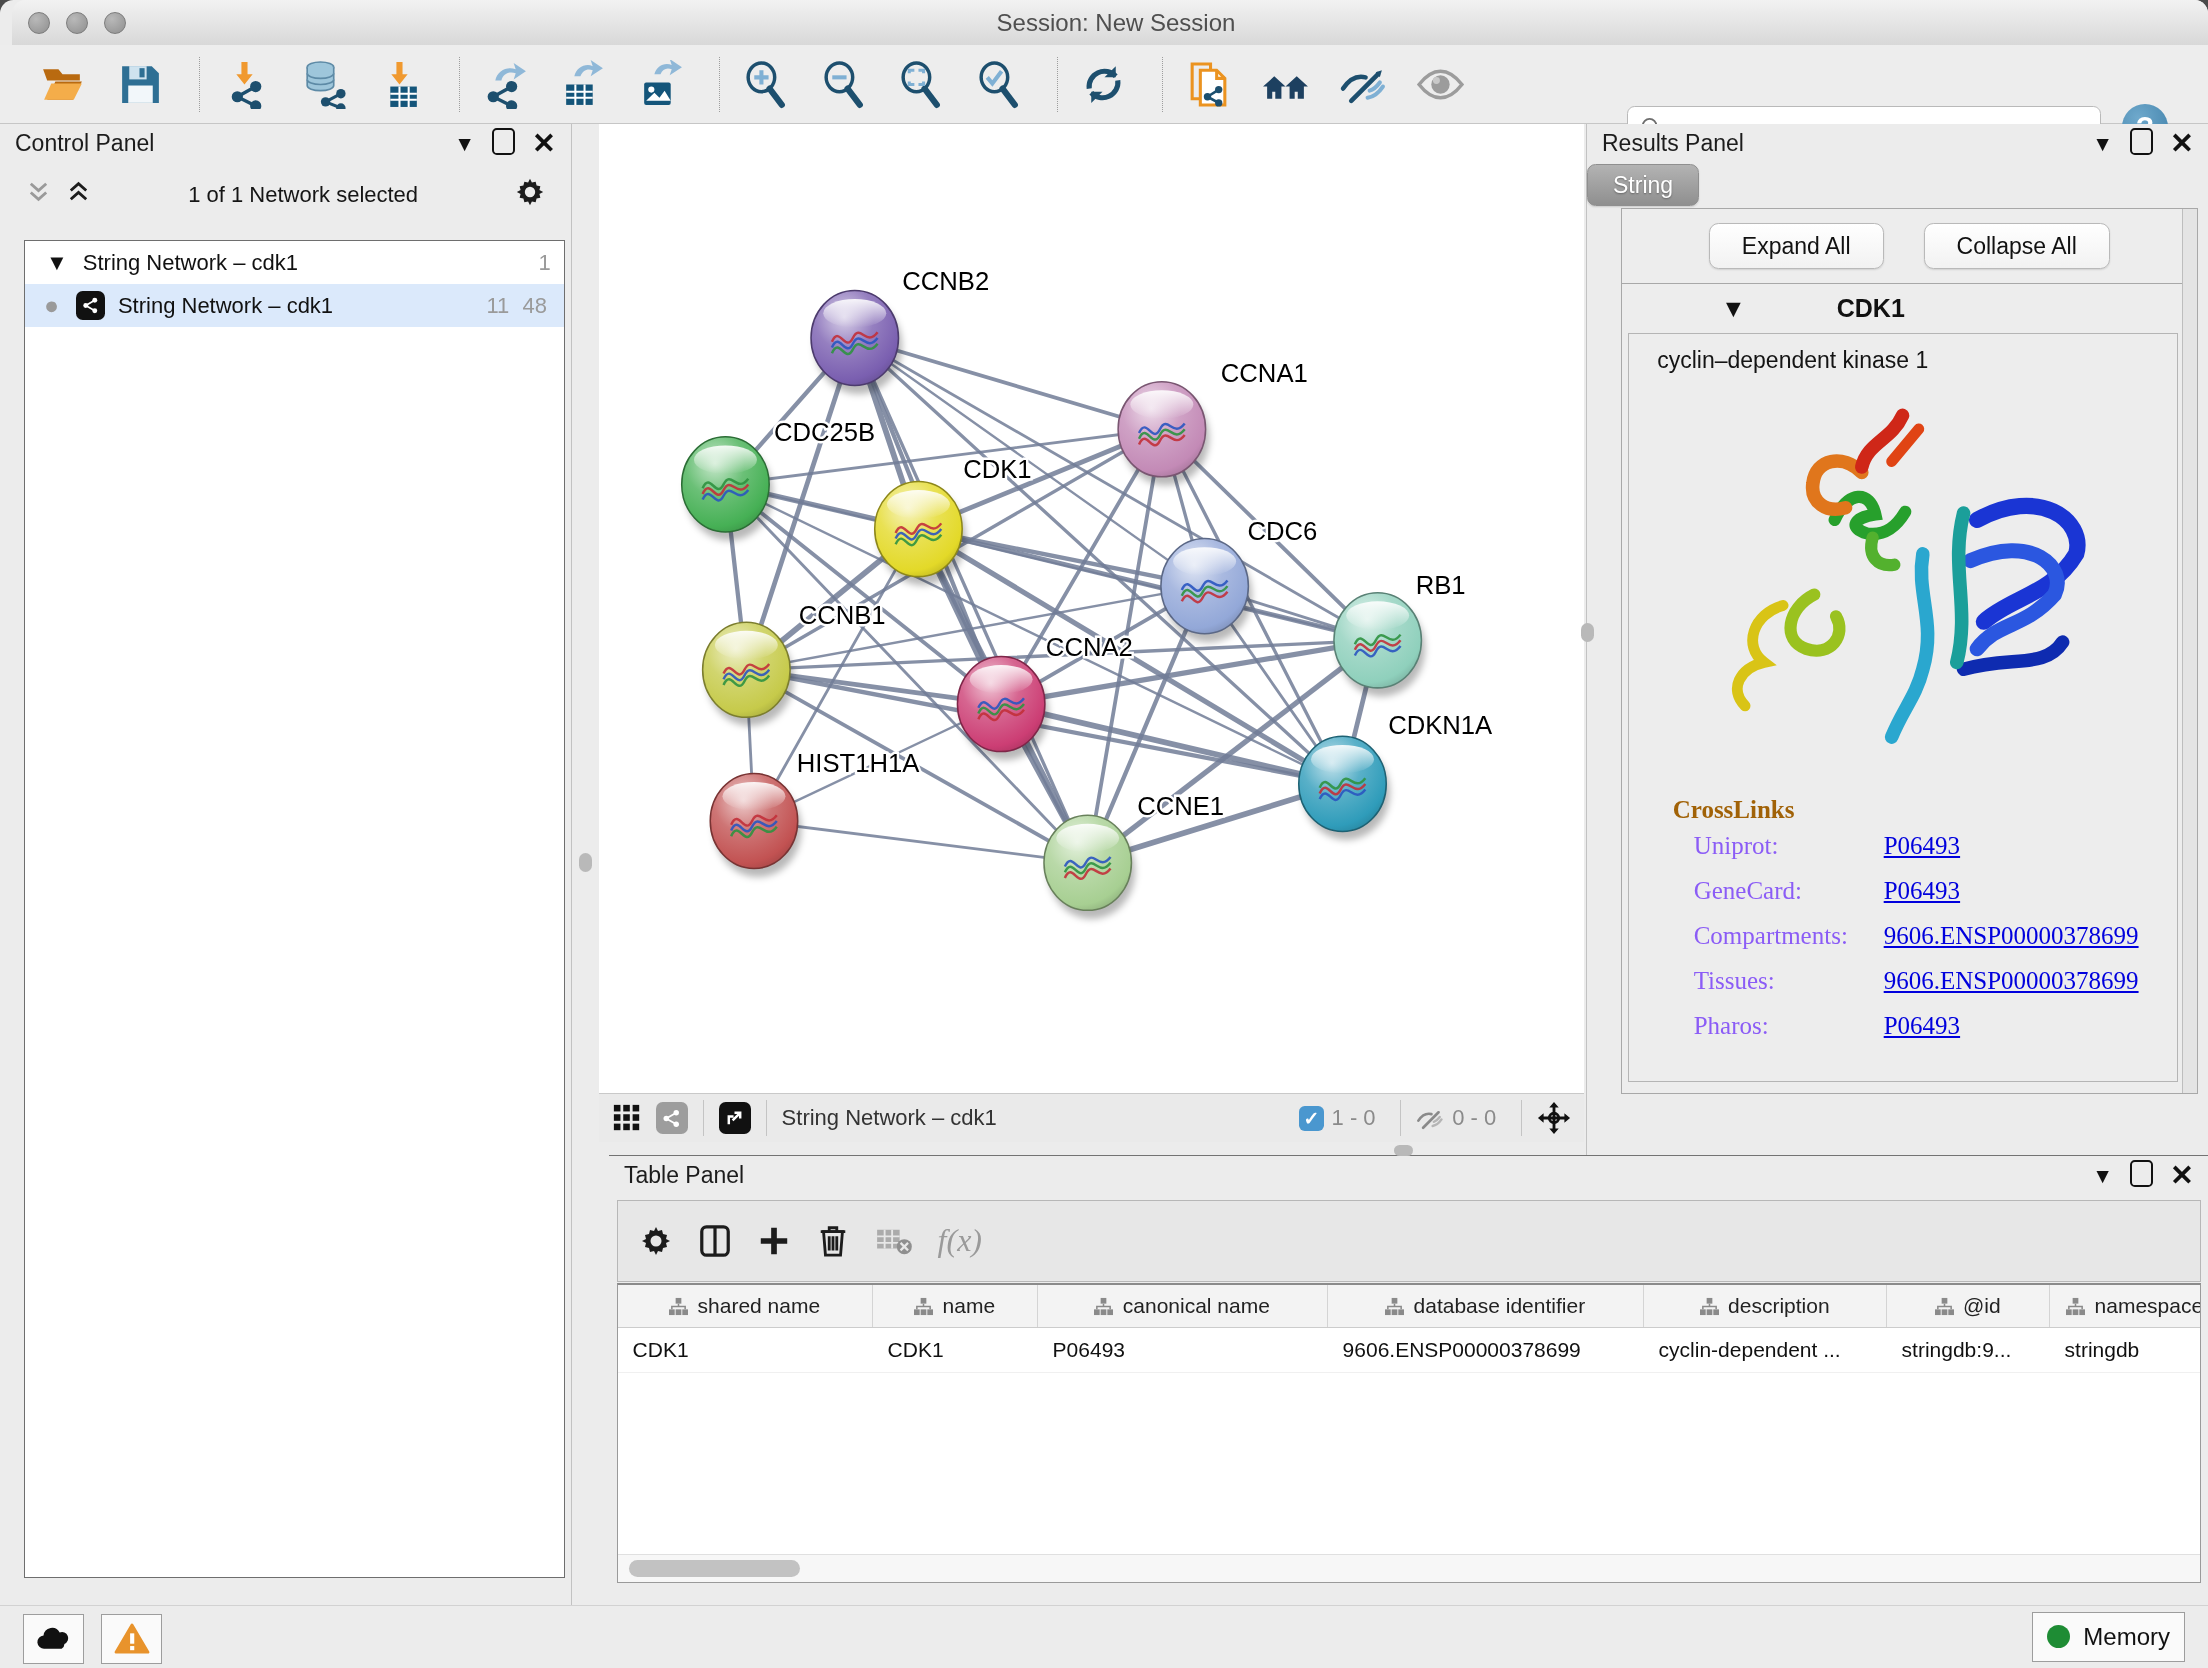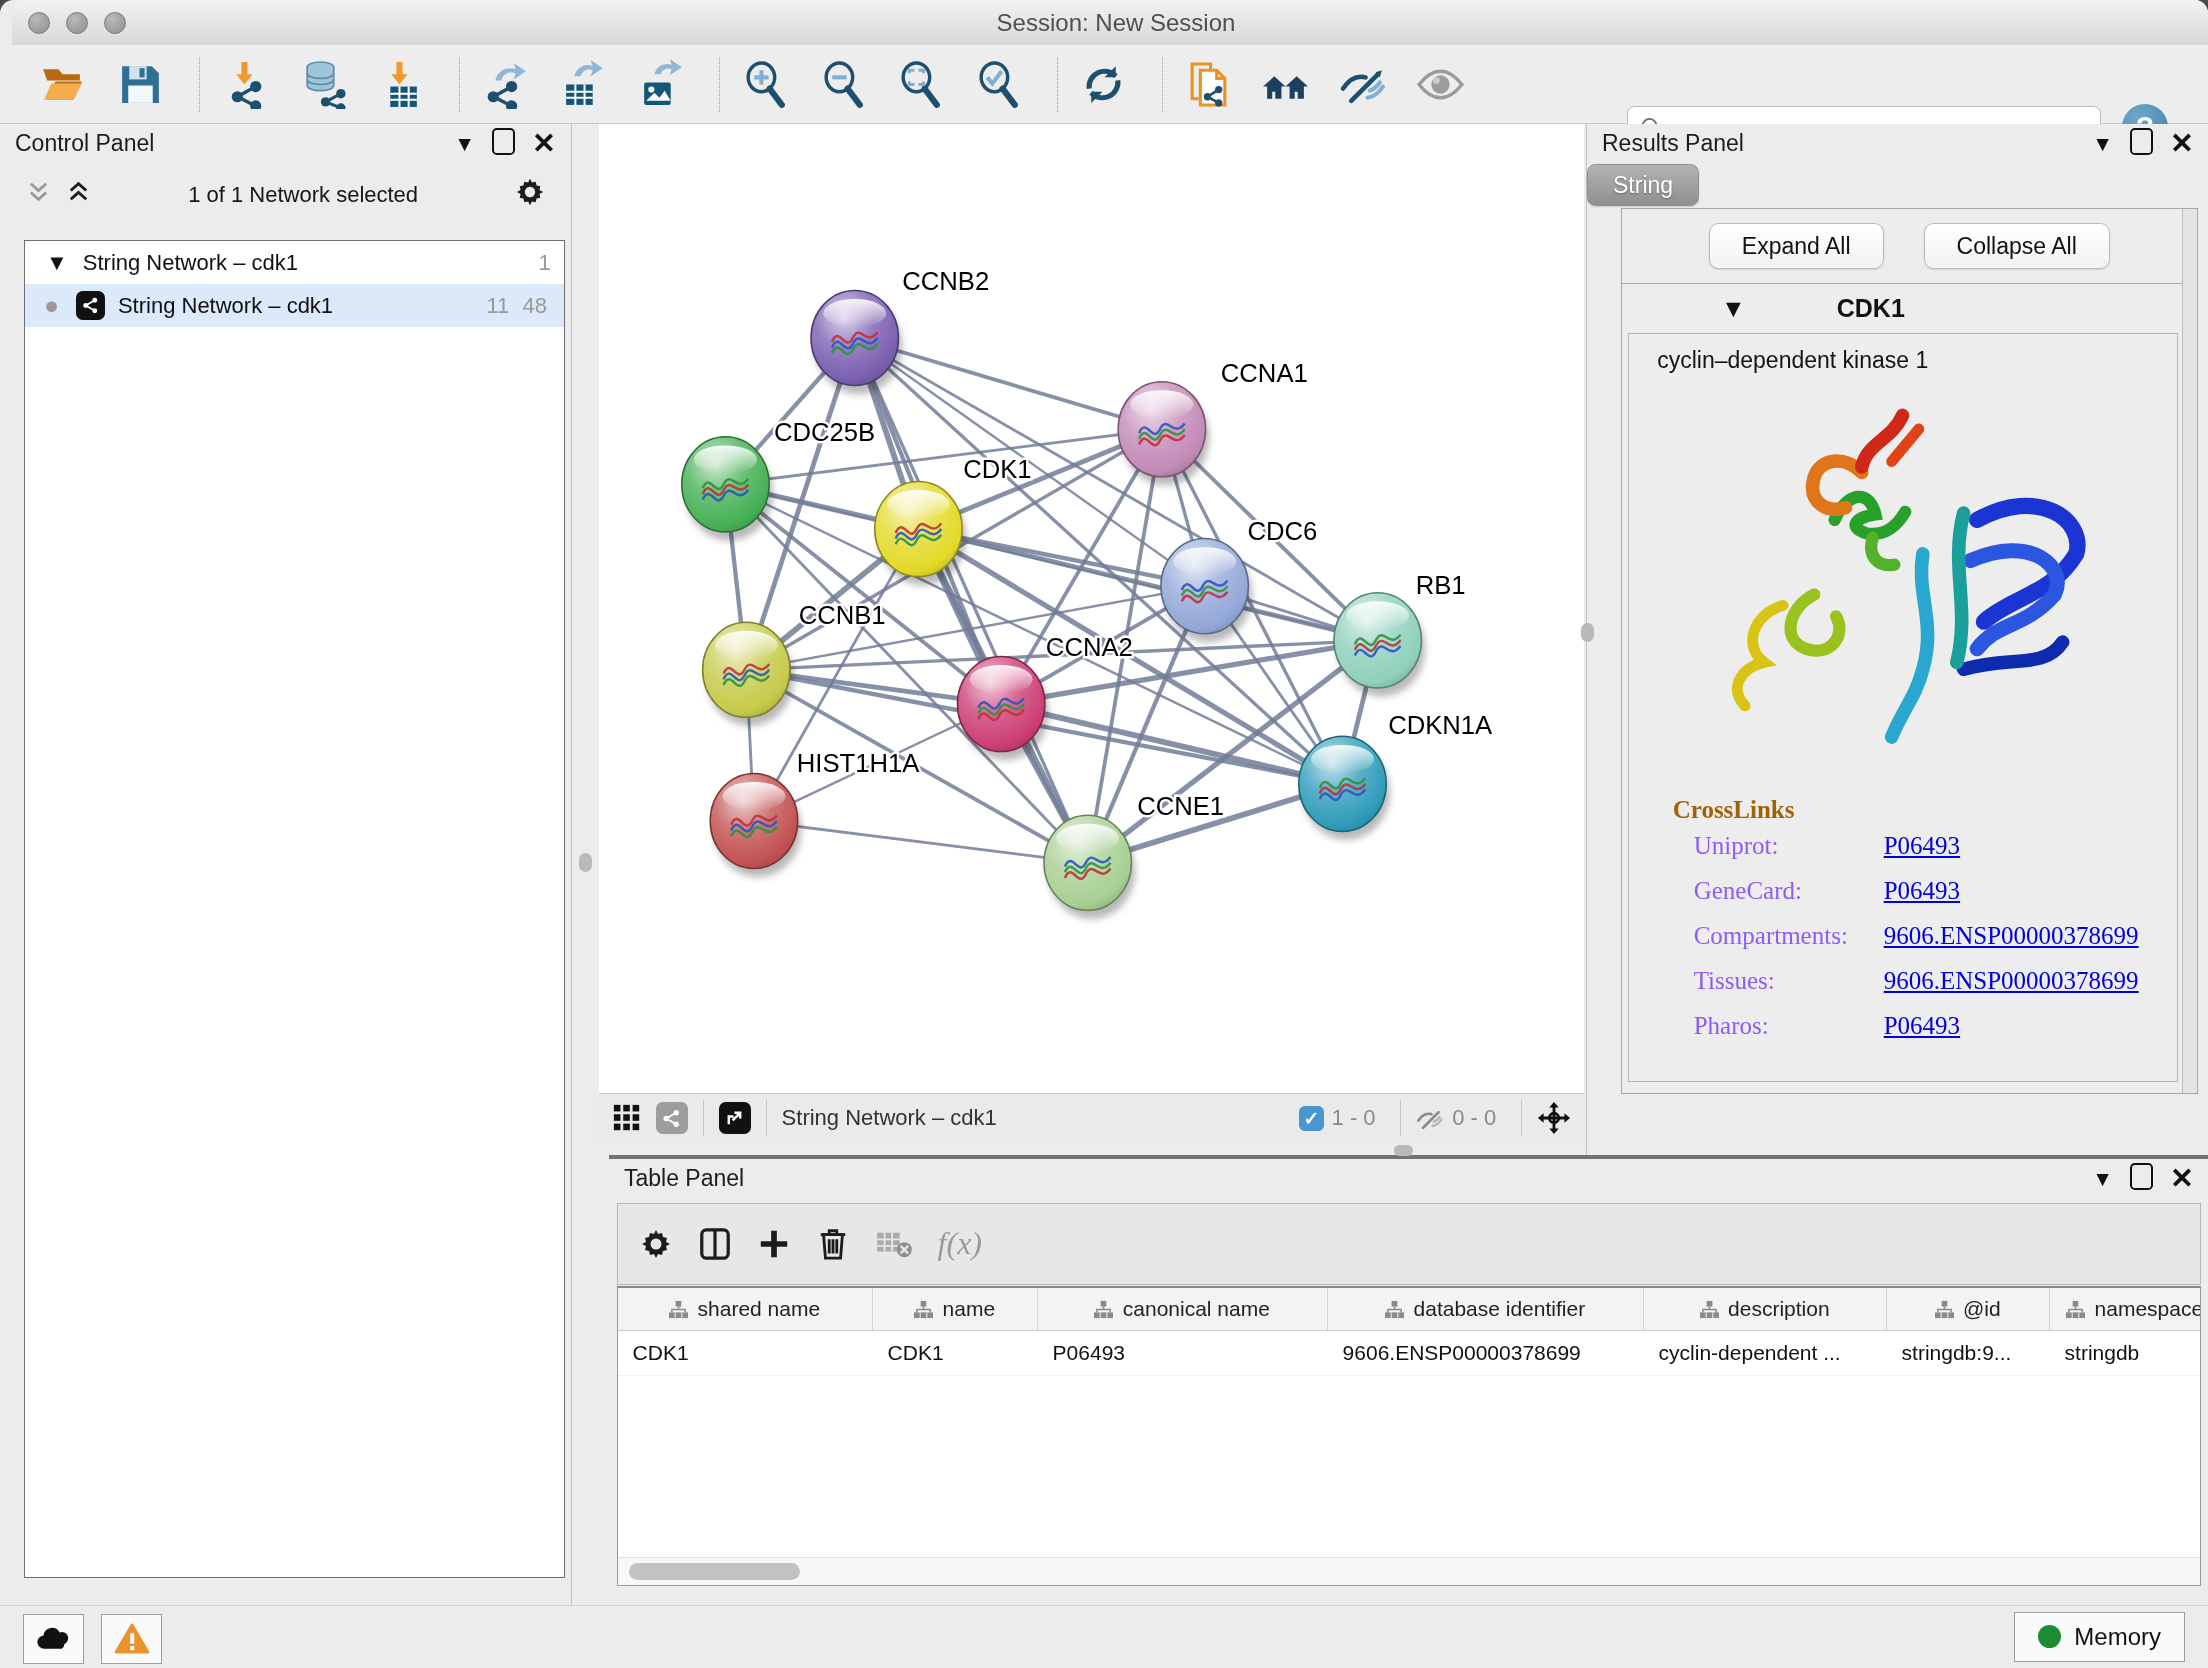--- a/index.html
+++ b/index.html
@@ -78,21 +78,21 @@
     left:0;right:13.3px;top:124px;bottom:5.7px;}
   .rdesc{font-size:23px;color:#141414;padding:13.3px 0 0 28.5px;}
   .protein{display:block;margin:17px auto 0 auto;}
   .xl{font-family:"Liberation Serif",serif;padding-left:44px;}
   .xl h3{font-size:25px;margin:25px 0 7.6px 0;color:#a16207;}
   .xlrow{display:flex;font-size:25px;margin:0 0 17px 21px;}
   .xlrow .lab{width:190px;color:#8b5cf6;}
   .xlrow a{color:#0000dd;text-decoration:underline;cursor:pointer;}
   
   .tpanel{position:absolute;left:609px;top:1155px;width:1600px;height:447px;background:#ececec;
-    border-top:4px solid #737373;box-sizing:border-box;}
+    border-top:1px solid #737373;box-sizing:border-box;}
   .ttoolbar{margin:5.7px 7.6px 0 7.6px;height:82px;background:#e7e7e7;border:1px solid #b7b7b7;
     display:flex;align-items:center;padding-left:21px;gap:25px;box-sizing:border-box;}
   .tico{cursor:pointer;display:inline-flex;}
   .fx{font-family:"Liberation Serif",serif;font-style:italic;font-size:32px;color:#9a9a9a;}
   .ttable{position:absolute;left:7.6px;right:7.6px;top:127px;height:297px;background:#fff;
     border:1px solid #9a9a9a;border-top:2.9px solid #8a8a8a;overflow:hidden;}
   .thead{display:flex;background:#f3f3f3;border-bottom:1px solid #cccccc;height:42px;}
   .th{display:flex;align-items:center;justify-content:center;gap:9.5px;font-size:21px;color:#222;
     border-right:1px solid #d4d4d4;box-sizing:border-box;flex:0 0 auto;overflow:hidden;white-space:nowrap;}
   .trow{display:flex;height:44px;border-bottom:1px solid #f0f0f0;}
@@ -100,21 +100,21 @@
     box-sizing:border-box;overflow:hidden;white-space:nowrap;}
   .hscroll{position:absolute;left:0;right:0;bottom:0;height:27px;background:#f7f7f7;border-top:1px solid #e0e0e0;}
   .hthumb{position:absolute;left:11.4px;top:4.8px;width:171px;height:17px;border-radius:8.6px;background:#c2c2c2;}
   .btabs{display:flex;justify-content:center;margin-top:9.5px;}
   
   .statusbar{position:absolute;left:0;top:1605px;width:100%;height:63px;background:#ececec;
     border-top:1px solid #d2d2d2;}
   .sbtn{position:absolute;top:7.6px;width:59px;height:48px;background:#fafafa;border:1.9px solid #9d9d9d;
     display:flex;align-items:center;justify-content:center;cursor:pointer;}
   .membtn{position:absolute;right:23px;top:5.7px;height:48px;background:#fafafa;border:1.9px solid #9d9d9d;
-    display:flex;align-items:center;gap:13.3px;padding:0 23px;font-size:24px;color:#111;cursor:pointer;}
+    display:flex;align-items:center;gap:13.3px;padding:0 14px;font-size:24px;color:#111;cursor:pointer;}
   .memdot{width:23px;height:23px;border-radius:50%;background:#1e8c34;}
   
   .handle{position:absolute;background:#b9b9b9;border-radius:7.6px;cursor:pointer;}
   .gdot{color:#9a9a9a;}
 </style>
 </head>
 <body>
 
 <div class="app">
 

